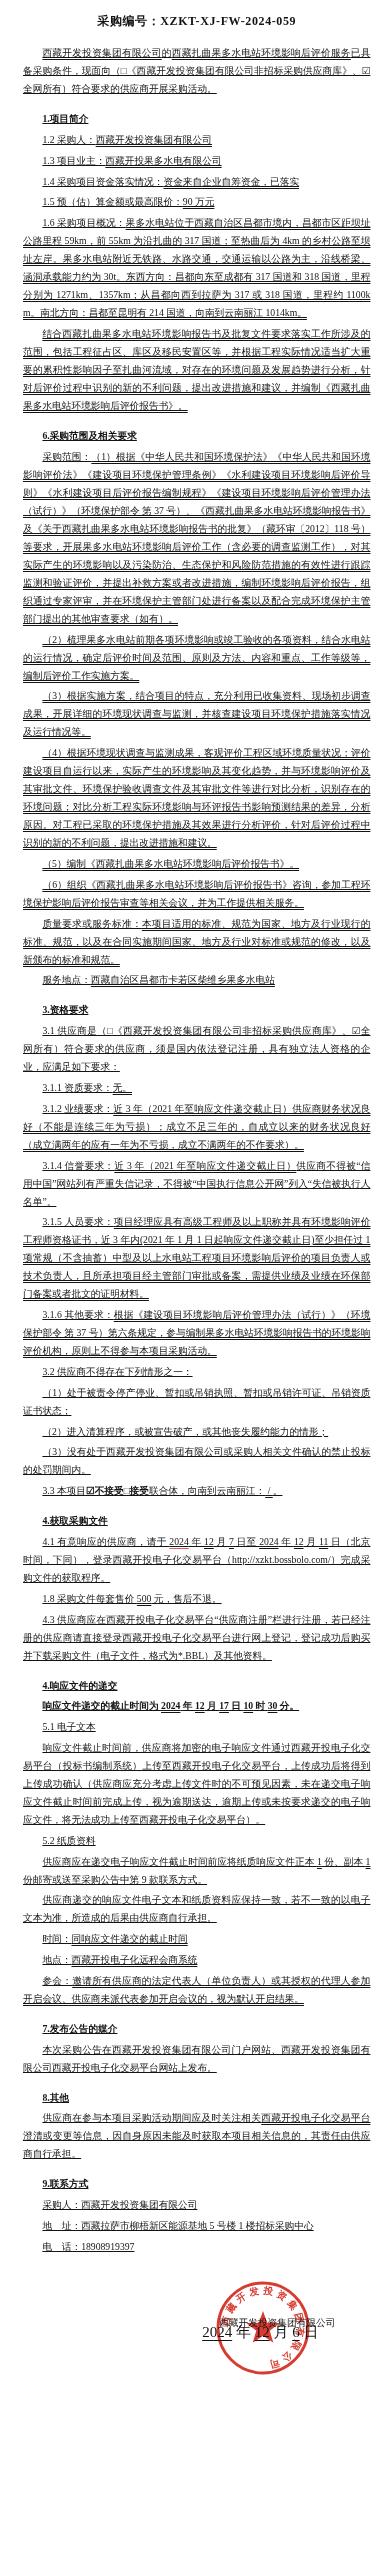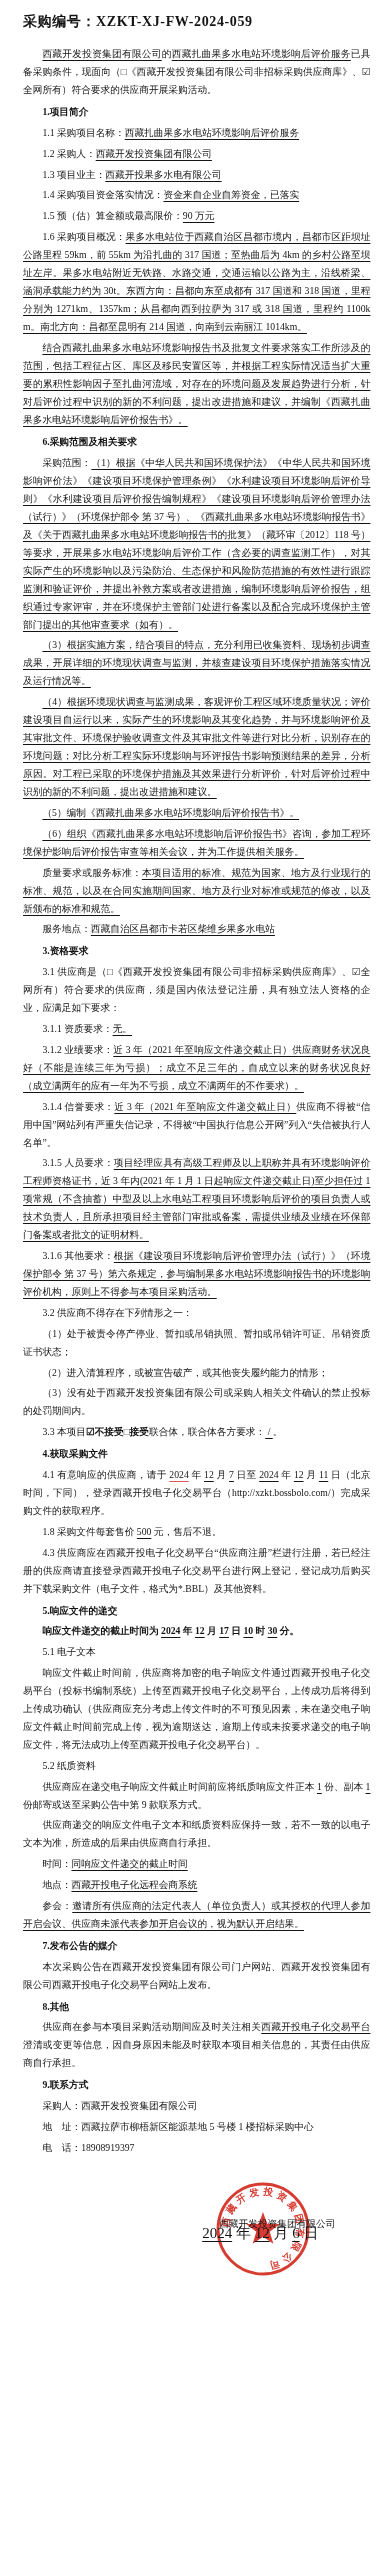--- a/index.html
+++ b/index.html
@@ -4,34 +4,36 @@
 <style>
   html,body{margin:0;padding:0;}
   body{
     width:392px;
     background:#ffffff;
     color:#141414;
     font-family:"Liberation Serif","DejaVu Serif",serif;
   }
   .doc{padding:8px 21.6px 3.4px 23px;}
   .doc-header{
+    text-align:center;
     font-weight:bold;
-    font-size:14px;
+    font-size:12px;
     letter-spacing:0.6px;
     margin:4.5px 0 14.8px 0;
   }
   p{
     margin:0 0 2.8px 0;
     text-indent:2em;
     line-height:18px;
     font-size:9.7px;
     text-align:justify;
     word-break:break-all;
+    text-decoration:underline;
   }
-  p.h{font-weight:bold;margin-top:4px;}
+  p.h{font-weight:bold;margin-top:12px;}
   .n{}
   .u,.bu,.ur{
     text-decoration:underline;
     text-underline-offset:2.8px;
     text-decoration-thickness:0.6px;
   }
   .b,.bu{font-weight:bold;}
   .ur{text-decoration-color:#d95b5b;}
   .sig{
     position:relative;
@@ -63,52 +65,52 @@
 </head>
 <body>
 
 <div class="doc">
 
   <div class="doc-header">采购编号：XZKT-XJ-FW-2024-059</div>
 
   <div>
       <p><span class="u">西藏开发投资集团有限公司</span><span class="n">的</span><span class="u">西藏扎曲果多水电站环境影响后评价服务</span><span class="n">已具备采购条件，现面向（□《西藏开发投资集团有限公司非招标采购供应商库》、☑全网所有）符合要求的供应商开展采购活动。</span></p>
       <p class="h"><span class="b">1.项目简介</span></p>
-      <p><span class="n">1.1 采购项目名称：</span><span class="u">西藏扎曲果多水电站环境影响后评价服务</span></p>
       <p><span class="n">1.2 采购人：</span><span class="u">西藏开发投资集团有限公司</span></p>
       <p><span class="n">1.3 项目业主：</span><span class="u">西藏开投果多水电有限公司</span></p>
       <p><span class="n">1.4 采购项目资金落实情况：</span><span class="u">资金来自企业自筹资金，已落实</span></p>
       <p><span class="n">1.5 预（估）算金额或最高限价：</span><span class="u">90 万元</span></p>
       <p><span class="n">1.6 采购项目概况：</span><span class="u">果多水电站位于西藏自治区昌都市境内，昌都市区距坝址公路里程 59km，前 55km 为沿扎曲的 317 国道；至热曲后为 4km 的乡村公路至坝址左岸。果多水电站附近无铁路、水路交通，交通运输以公路为主，沿线桥梁、涵洞承载能力约为 30t。东西方向：昌都向东至成都有 317 国道和 318 国道，里程分别为 1271km、1357km；从昌都向西到拉萨为 317 或 318 国道，里程约 1100km。南北方向：昌都至昆明有 214 国道，向南到云南丽江 1014km。</span></p>
       <p><span class="u">结合西藏扎曲果多水电站环境影响报告书及批复文件要求落实工作所涉及的范围，包括工程征占区、库区及移民安置区等，并根据工程实际情况适当扩大重要的累积性影响因子至扎曲河流域，对存在的环境问题及发展趋势进行分析，针对后评价过程中识别的新的不利问题，提出改进措施和建议，并编制《西藏扎曲果多水电站环境影响后评价报告书》。</span></p>
       <p class="h"><span class="b">6.采购范围及相关要求</span></p>
       <p><span class="n">采购范围：</span><span class="u">（1）根据《中华人民共和国环境保护法》《中华人民共和国环境影响评价法》《建设项目环境保护管理条例》《水利建设项目环境影响后评价导则》《水利建设项目后评价报告编制规程》《建设项目环境影响后评价管理办法（试行）》（环境保护部令 第 37 号）、《西藏扎曲果多水电站环境影响报告书》及《关于西藏扎曲果多水电站环境影响报告书的批复》（藏环审〔2012〕118 号）等要求，开展果多水电站环境影响后评价工作（含必要的调查监测工作），对其实际产生的环境影响以及污染防治、生态保护和风险防范措施的有效性进行跟踪监测和验证评价，并提出补救方案或者改进措施，编制环境影响后评价报告，组织通过专家评审，并在环境保护主管部门处进行备案以及配合完成环境保护主管部门提出的其他审查要求（如有）。</span></p>
+      <p><span class="u">（2）梳理果多水电站前期各项环境影响或竣工验收的各项资料，结合水电站的运行情况，确定后评价时间及范围、原则及方法、内容和重点、工作等级等，编制后评价工作实施方案。</span></p>
       <p><span class="u">（3）根据实施方案，结合项目的特点，充分利用已收集资料、现场初步调查成果，开展详细的环境现状调查与监测，并核查建设项目环境保护措施落实情况及运行情况等。</span></p>
       <p><span class="u">（4）根据环境现状调查与监测成果，客观评价工程区域环境质量状况；评价建设项目自运行以来，实际产生的环境影响及其变化趋势，并与环境影响评价及其审批文件、环境保护验收调查文件及其审批文件等进行对比分析，识别存在的环境问题；对比分析工程实际环境影响与环评报告书影响预测结果的差异，分析原因。对工程已采取的环境保护措施及其效果进行分析评价，针对后评价过程中识别的新的不利问题，提出改进措施和建议。</span></p>
       <p><span class="u">（5）编制《西藏扎曲果多水电站环境影响后评价报告书》。</span></p>
       <p><span class="u">（6）组织《西藏扎曲果多水电站环境影响后评价报告书》咨询，参加工程环境保护影响后评价报告审查等相关会议，并为工作提供相关服务。</span></p>
       <p><span class="n">质量要求或服务标准：</span><span class="u">本项目适用的标准、规范为国家、地方及行业现行的标准、规范，以及在合同实施期间国家、地方及行业对标准或规范的修改，以及新颁布的标准和规范。</span></p>
       <p><span class="n">服务地点：</span><span class="u">西藏自治区昌都市卡若区柴维乡果多水电站</span></p>
       <p class="h"><span class="b">3.资格要求</span></p>
       <p><span class="n">3.1 供应商是（□《西藏开发投资集团有限公司非招标采购供应商库》、☑全网所有）符合要求的供应商，须是国内依法登记注册，具有独立法人资格的企业，应满足如下要求：</span></p>
       <p><span class="n">3.1.1 资质要求：</span><span class="u">无。</span></p>
       <p><span class="n">3.1.2 业绩要求：</span><span class="u">近 3 年（2021 年至响应文件递交截止日）供应商财务状况良好（不能是连续三年为亏损）；成立不足三年的，自成立以来的财务状况良好（成立满两年的应有一年为不亏损，成立不满两年的不作要求）。</span></p>
       <p><span class="n">3.1.4 信誉要求：</span><span class="u">近 3 年（2021 年至响应文件递交截止日）</span><span class="n">供应商不得被“信用中国”网站列有严重失信记录，不得被“中国执行信息公开网”列入“失信被执行人名单”。</span></p>
       <p><span class="n">3.1.5 人员要求：</span><span class="u">项目经理应具有高级工程师及以上职称并具有环境影响评价工程师资格证书，近 3 年内(2021 年 1 月 1 日起响应文件递交截止日)至少担任过 1 项常规（不含抽蓄）中型及以上水电站工程项目环境影响后评价的项目负责人或技术负责人，且所承担项目经主管部门审批或备案，需提供业绩及业绩在环保部门备案或者批文的证明材料。</span></p>
       <p><span class="n">3.1.6 其他要求：</span><span class="u">根据《建设项目环境影响后评价管理办法（试行）》（环境保护部令 第 37 号）第六条规定，参与编制果多水电站环境影响报告书的环境影响评价机构，原则上不得参与本项目采购活动。</span></p>
       <p><span class="n">3.2 供应商不得存在下列情形之一：</span></p>
       <p><span class="n">（1）处于被责令停产停业、暂扣或吊销执照、暂扣或吊销许可证、吊销资质证书状态；</span></p>
       <p><span class="n">（2）进入清算程序，或被宣告破产，或其他丧失履约能力的情形；</span></p>
       <p><span class="n">（3）没有处于西藏开发投资集团有限公司或采购人相关文件确认的禁止投标的处罚期间内。</span></p>
-      <p><span class="n">3.3 本项目</span><span class="b">☑不接受□接受</span><span class="n">联合体，联合体各方要求：</span><span class="u"> / </span><span class="n">。</span></p>
+      <p><span class="n">3.3 本项目</span><span class="b">☑不接受□接受</span><span class="n">联合体，向南到云南丽江：</span><span class="u"> / </span><span class="n">。</span></p>
       <p class="h"><span class="b">4.获取采购文件</span></p>
       <p><span class="n">4.1 有意响应的供应商，请于 </span><span class="ur">2024</span><span class="n"> 年 </span><span class="u">12</span><span class="n"> 月 </span><span class="u">7</span><span class="n"> 日至 </span><span class="u">2024</span><span class="n"> 年 </span><span class="u">12</span><span class="n"> 月 </span><span class="u">11</span><span class="n"> 日（北京时间，下同），登录西藏开投电子化交易平台（http://xzkt.bossbolo.com/）完成采购文件的获取程序。</span></p>
       <p><span class="n">1.8 采购文件每套售价 </span><span class="u">500</span><span class="n"> 元，售后不退。</span></p>
       <p><span class="n">4.3 供应商应在西藏开投电子化交易平台“供应商注册”栏进行注册，若已经注册的供应商请直接登录西藏开投电子化交易平台进行网上登记，登记成功后购买并下载采购文件（电子文件，格式为*.BBL）及其他资料。</span></p>
-      <p class="h"><span class="b">5.响应文件的递交</span></p>
+      <p class="h"><span class="b">4.响应文件的递交</span></p>
       <p><span class="b">响应文件递交的截止时间为 </span><span class="bu">2024</span><span class="b"> 年 </span><span class="bu">12</span><span class="b"> 月 </span><span class="bu">17</span><span class="b"> 日 </span><span class="bu">10</span><span class="b"> 时 </span><span class="bu">30</span><span class="b"> 分。</span></p>
       <p><span class="n">5.1 电子文本</span></p>
       <p><span class="n">响应文件截止时间前，供应商将加密的电子响应文件通过西藏开投电子化交易平台（投标书编制系统）上传至西藏开投电子化交易平台，上传成功后将得到上传成功确认（供应商应充分考虑上传文件时的不可预见因素，未在递交电子响应文件截止时间前完成上传，视为逾期送达，逾期上传或未按要求递交的电子响应文件，将无法成功上传至西藏开投电子化交易平台）。</span></p>
       <p><span class="n">5.2 纸质资料</span></p>
       <p><span class="n">供应商应在递交电子响应文件截止时间前应将纸质响应文件正本 </span><span class="u">1</span><span class="n"> 份、副本 </span><span class="u">1</span><span class="n"> 份邮寄或送至采购公告中第 9 款联系方式。</span></p>
       <p><span class="n">供应商递交的响应文件电子文本和纸质资料应保持一致，若不一致的以电子文本为准，所造成的后果由供应商自行承担。</span></p>
       <p><span class="n">时间：</span><span class="u">同响应文件递交的截止时间</span></p>
       <p><span class="n">地点：</span><span class="u">西藏开投电子化远程会商系统</span></p>
       <p><span class="n">参会：</span><span class="u">邀请所有供应商的法定代表人（单位负责人）或其授权的代理人参加开启会议、供应商未派代表参加开启会议的，视为默认开启结果。</span></p>
       <p class="h"><span class="b">7.发布公告的媒介</span></p>

